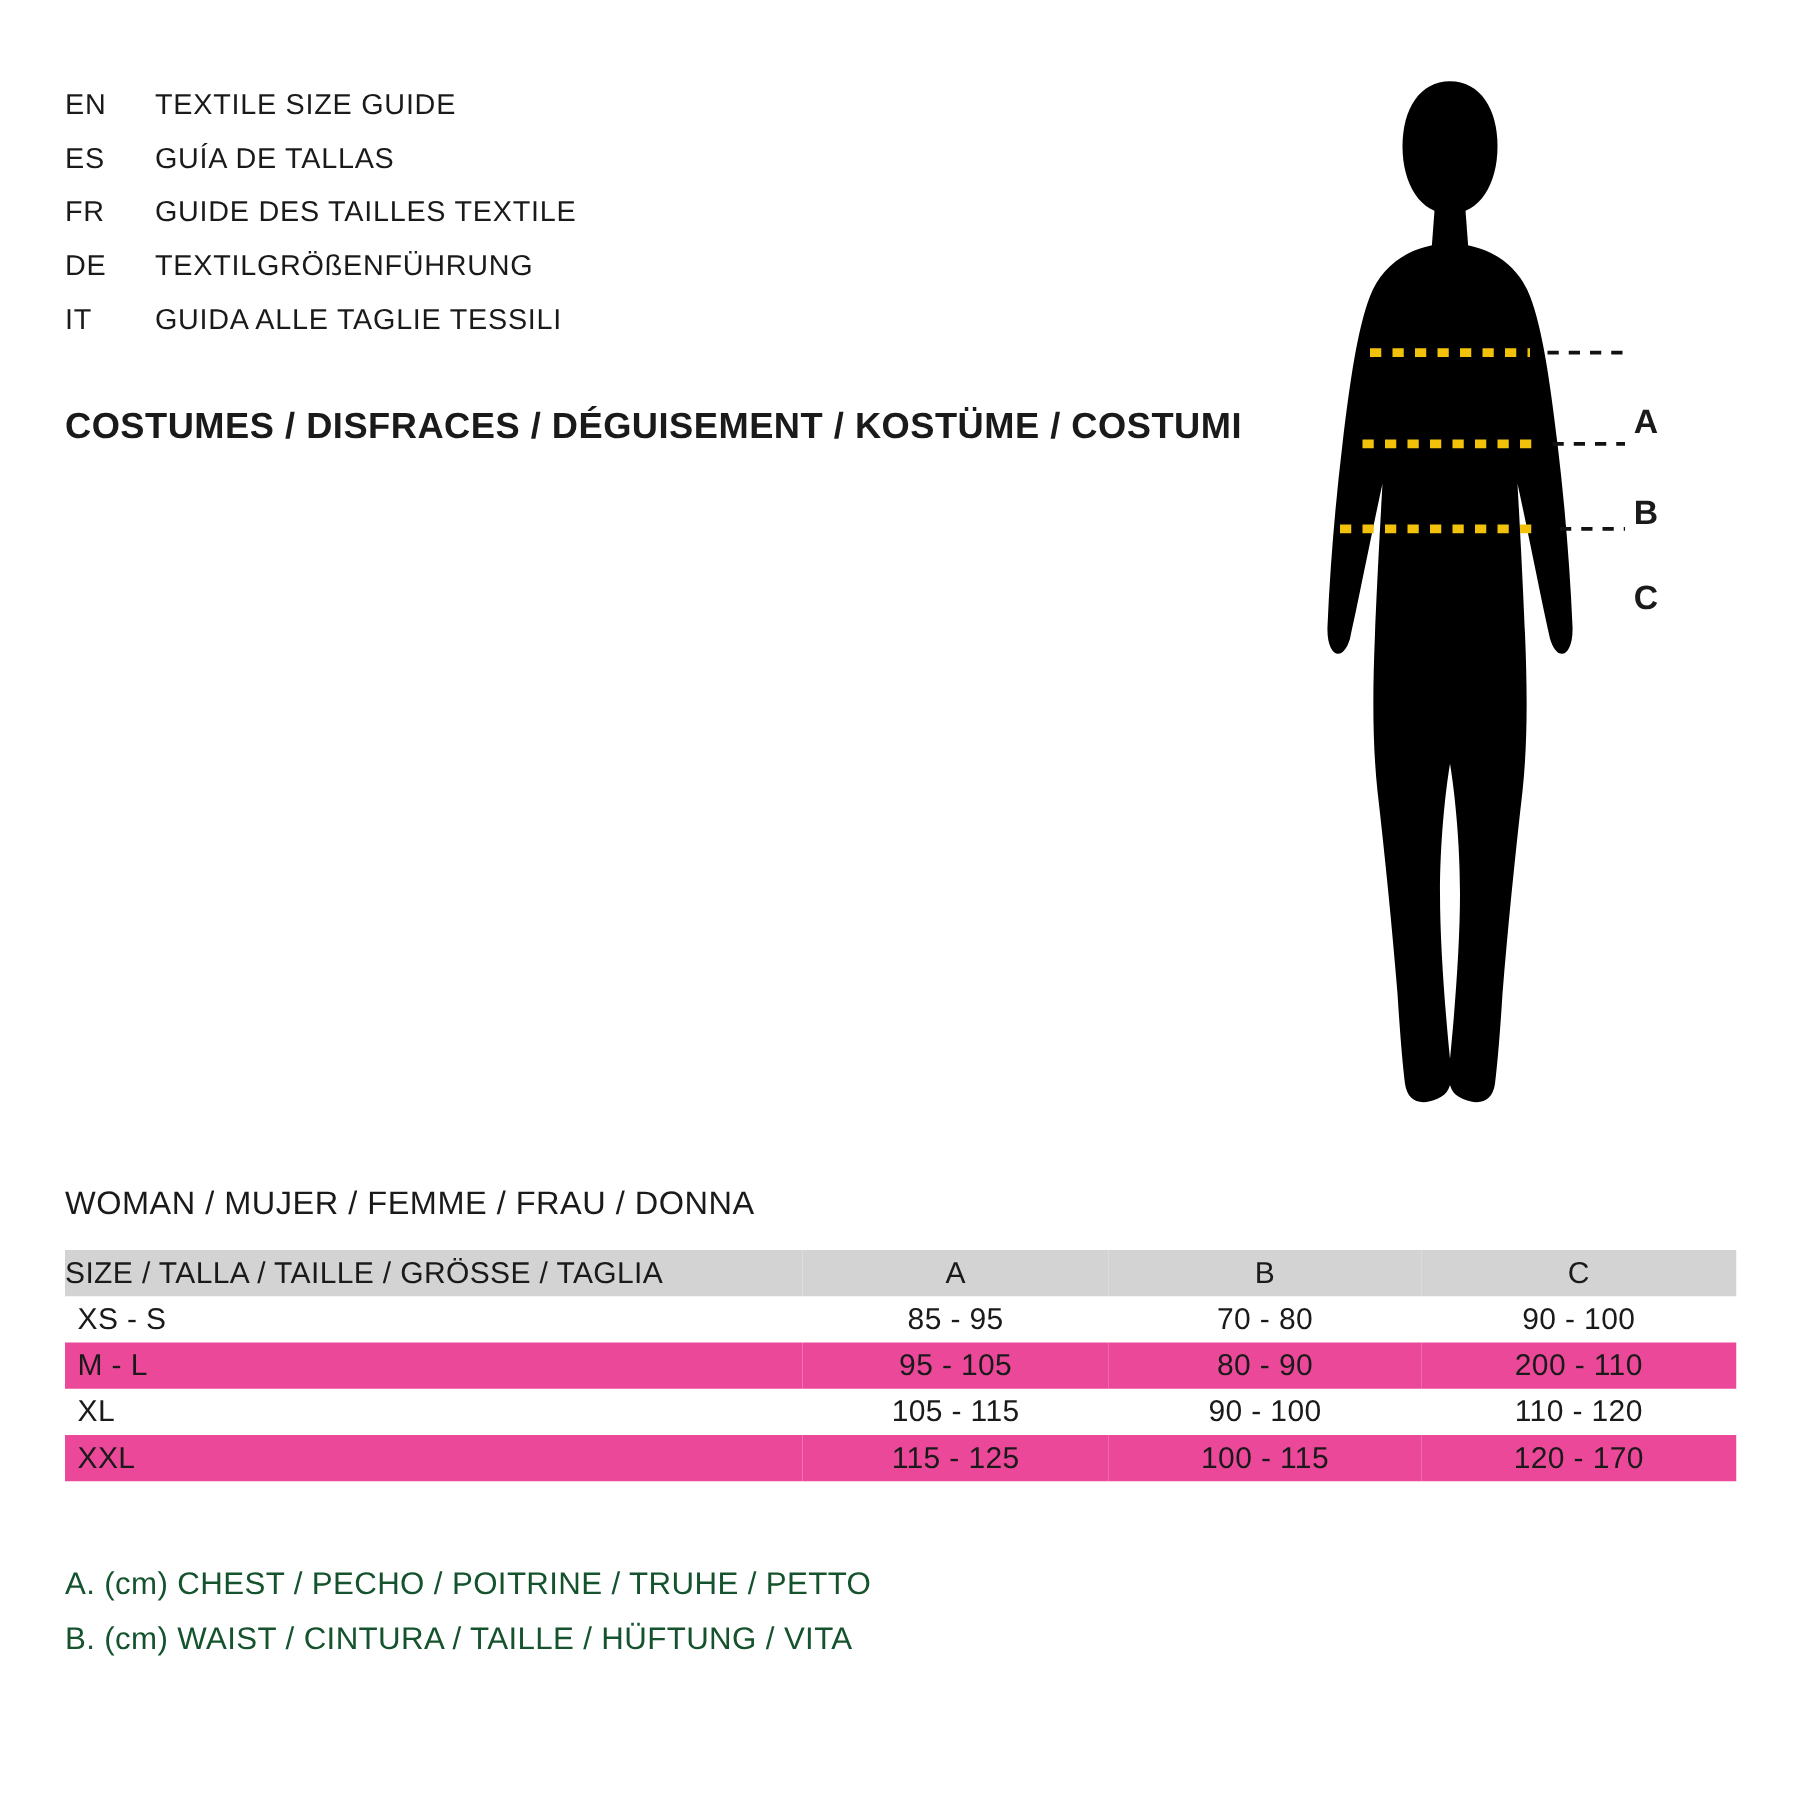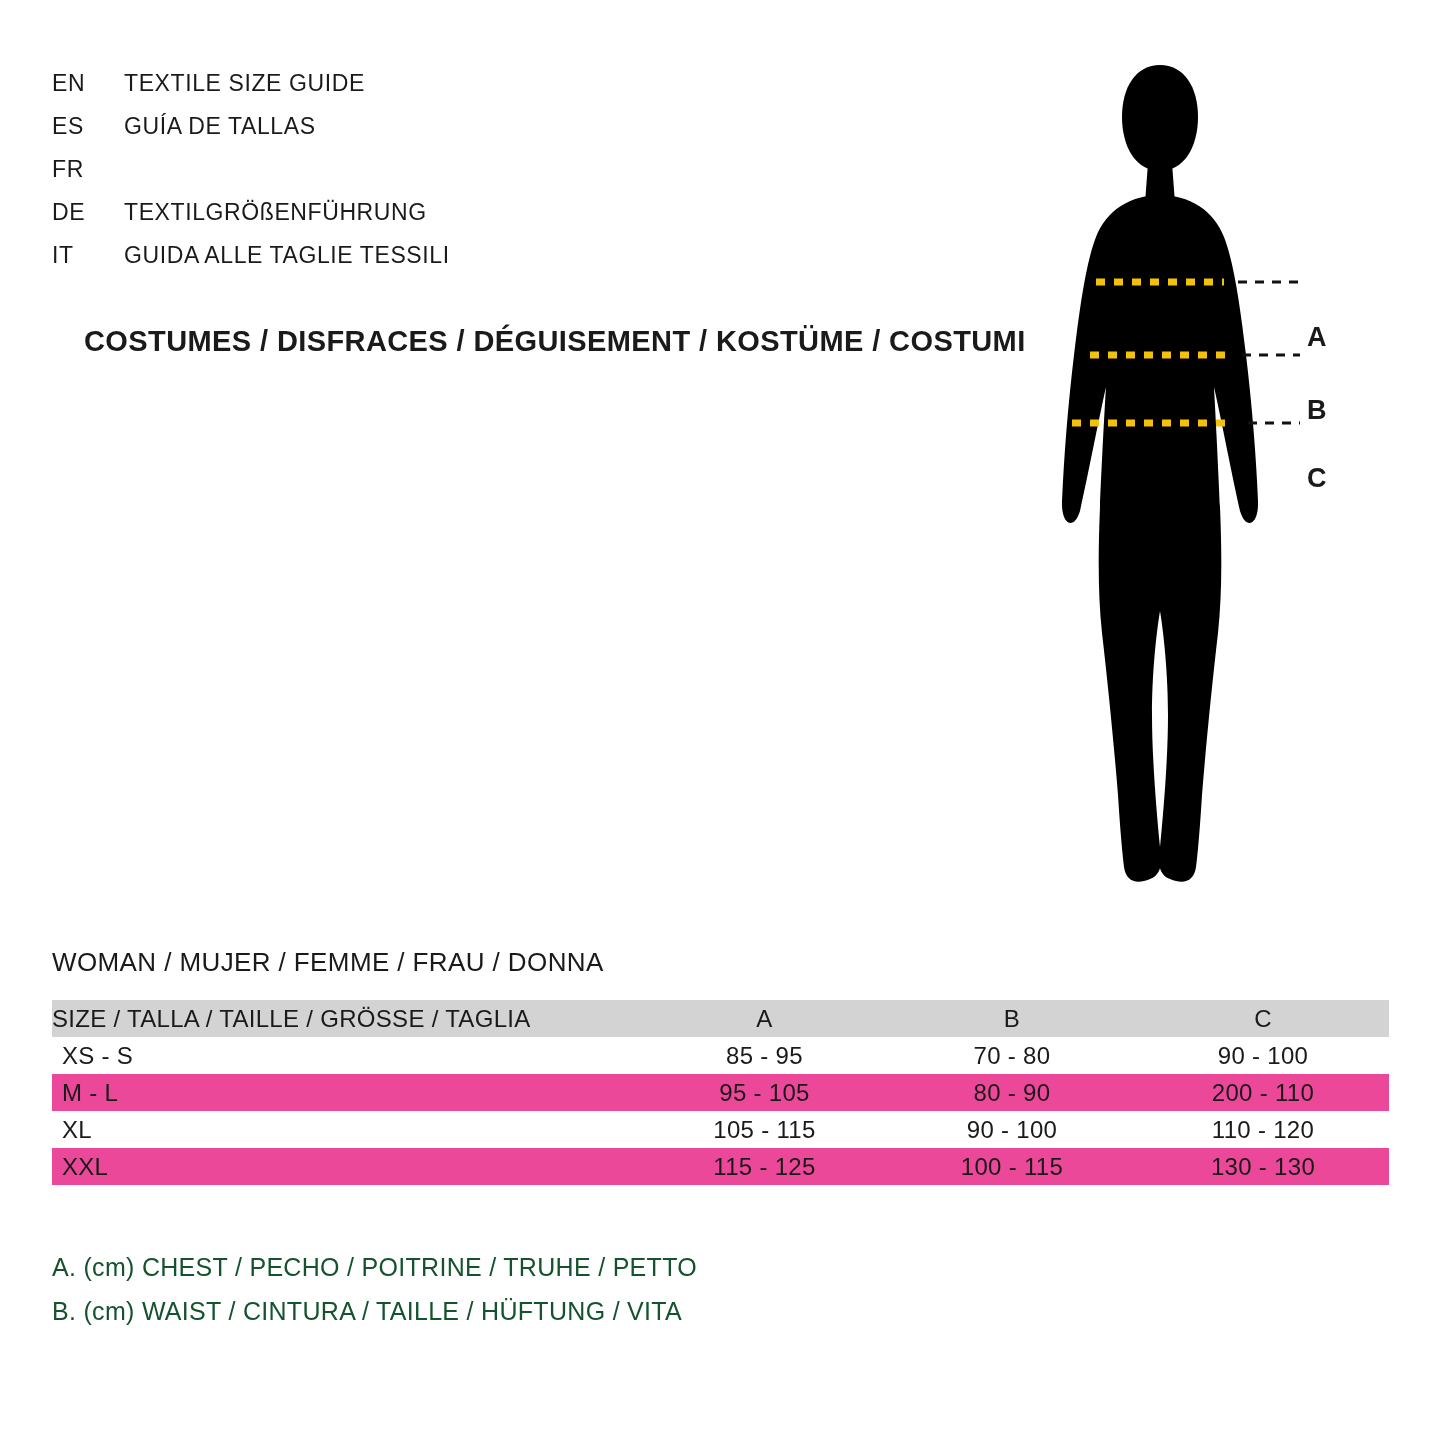--- a/index.html
+++ b/index.html
@@ -39,21 +39,20 @@
   }
 
   .costumes-line {
     position: absolute;
     left: 52px;
     top: 325px;
     font-size: 29px;
     font-weight: bold;
     letter-spacing: 0.4px;
     white-space: nowrap;
-    margin-left: 32px;
   }
 
   
   .figure-wrap {
     position: absolute;
     left: 1010px;
     top: 55px;
     width: 380px;
     height: 840px;
   }
@@ -143,20 +142,21 @@
   <div class="lang-row">
     <span class="lang-code">EN</span>
     <span class="lang-text">TEXTILE SIZE GUIDE</span>
   </div>
   <div class="lang-row">
     <span class="lang-code">ES</span>
     <span class="lang-text">GUÍA DE TALLAS</span>
   </div>
   <div class="lang-row">
     <span class="lang-code">FR</span>
+    <span class="lang-text">GUIDE DES TAILLES TEXTILE</span>
   </div>
   <div class="lang-row">
     <span class="lang-code">DE</span>
     <span class="lang-text">TEXTILGRÖßENFÜHRUNG</span>
   </div>
   <div class="lang-row">
     <span class="lang-code">IT</span>
     <span class="lang-text">GUIDA ALLE TAGLIE TESSILI</span>
   </div>
 </div>
@@ -250,21 +250,21 @@
     <tr>
       <td class="col-size">XL</td>
       <td class="col-m">105 - 115</td>
       <td class="col-m">90 - 100</td>
       <td class="col-m">110 - 120</td>
     </tr>
     <tr class="alt">
       <td class="col-size">XXL</td>
       <td class="col-m">115 - 125</td>
       <td class="col-m">100 - 115</td>
-      <td class="col-m">130 - 130</td>
+      <td class="col-m">120 - 170</td>
     </tr>
   </tbody>
 </table>
 
 <div class="legend">
   <div class="legend-row">A. (cm) CHEST / PECHO / POITRINE / TRUHE / PETTO</div>
   <div class="legend-row">B. (cm) WAIST / CINTURA / TAILLE / HÜFTUNG / VITA</div>
 </div>
 
 </body></html>

